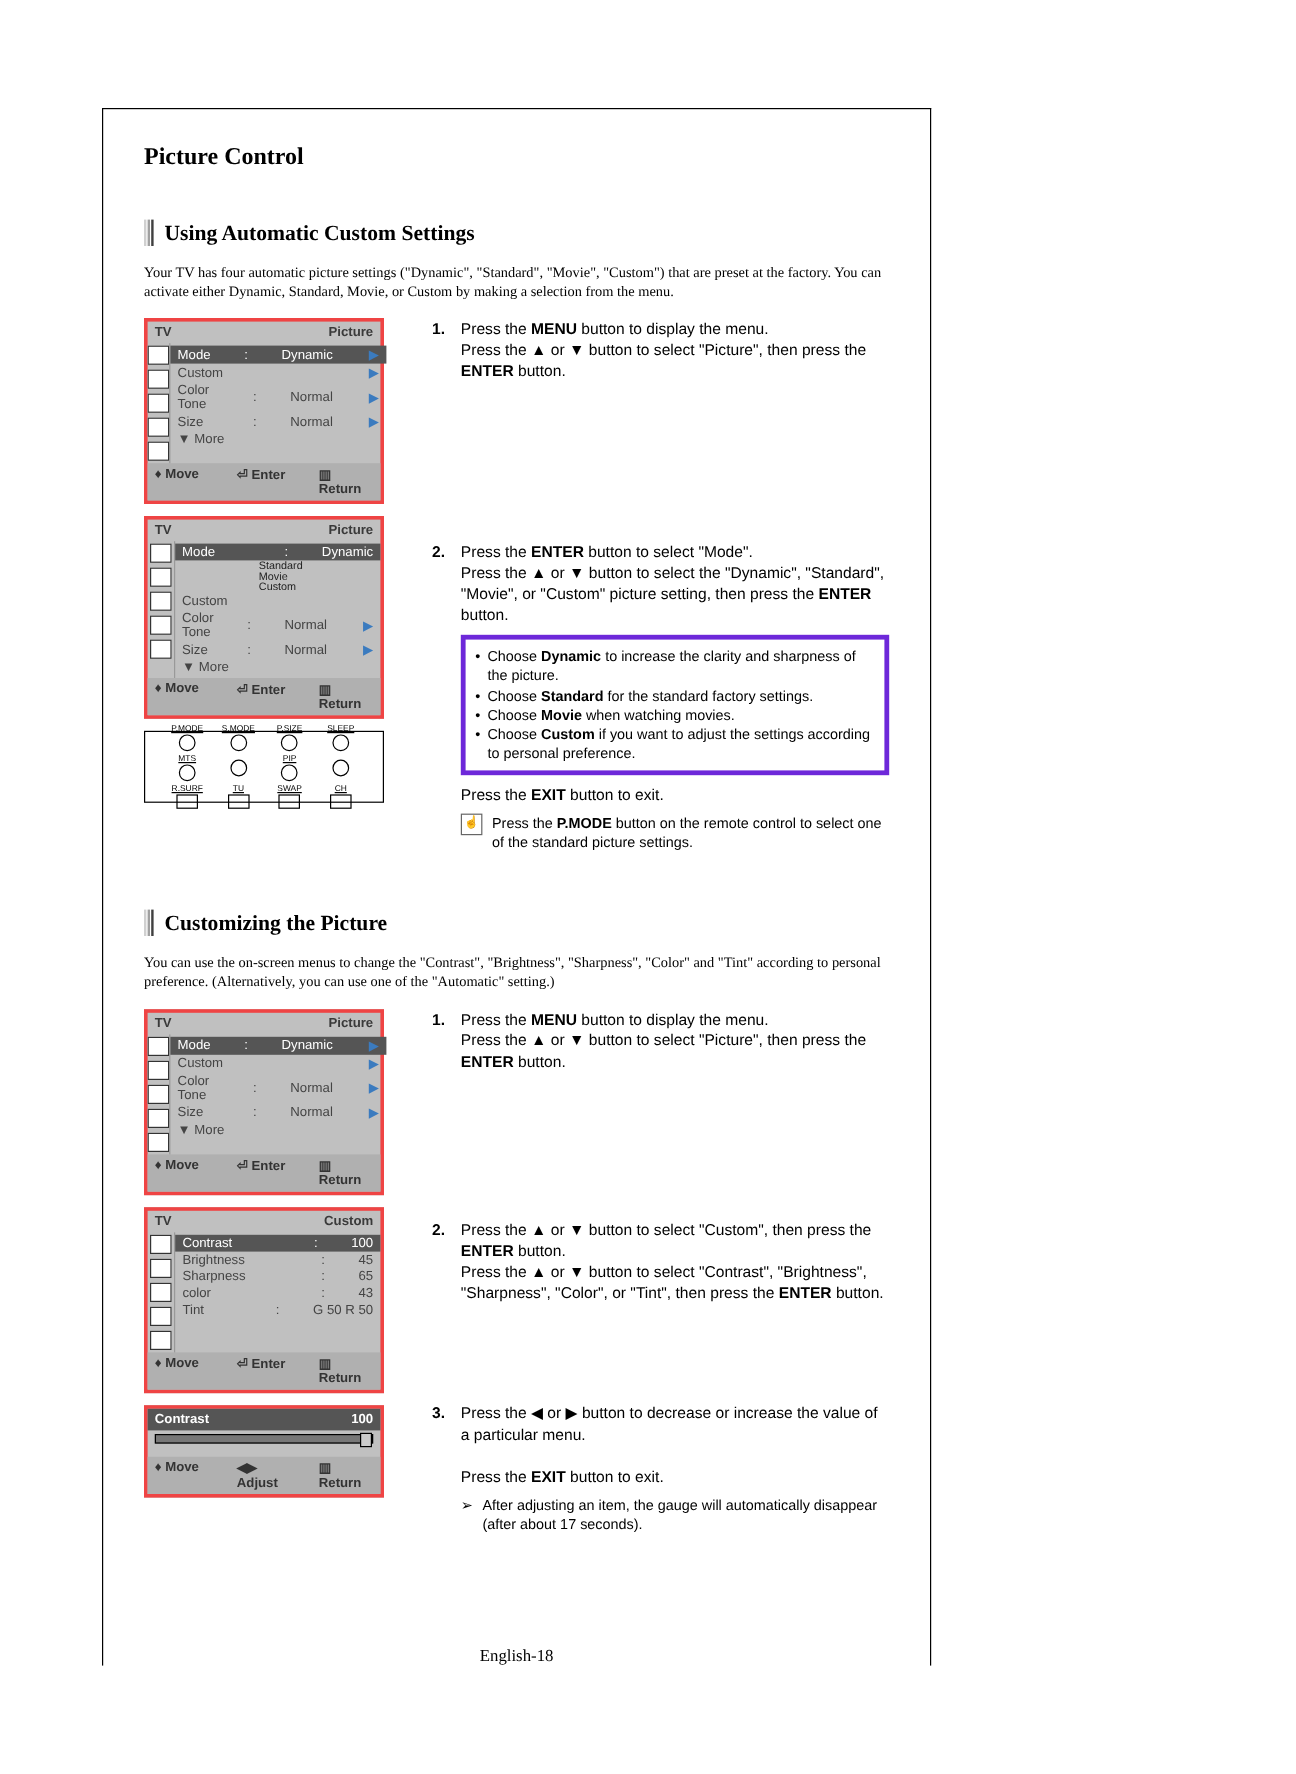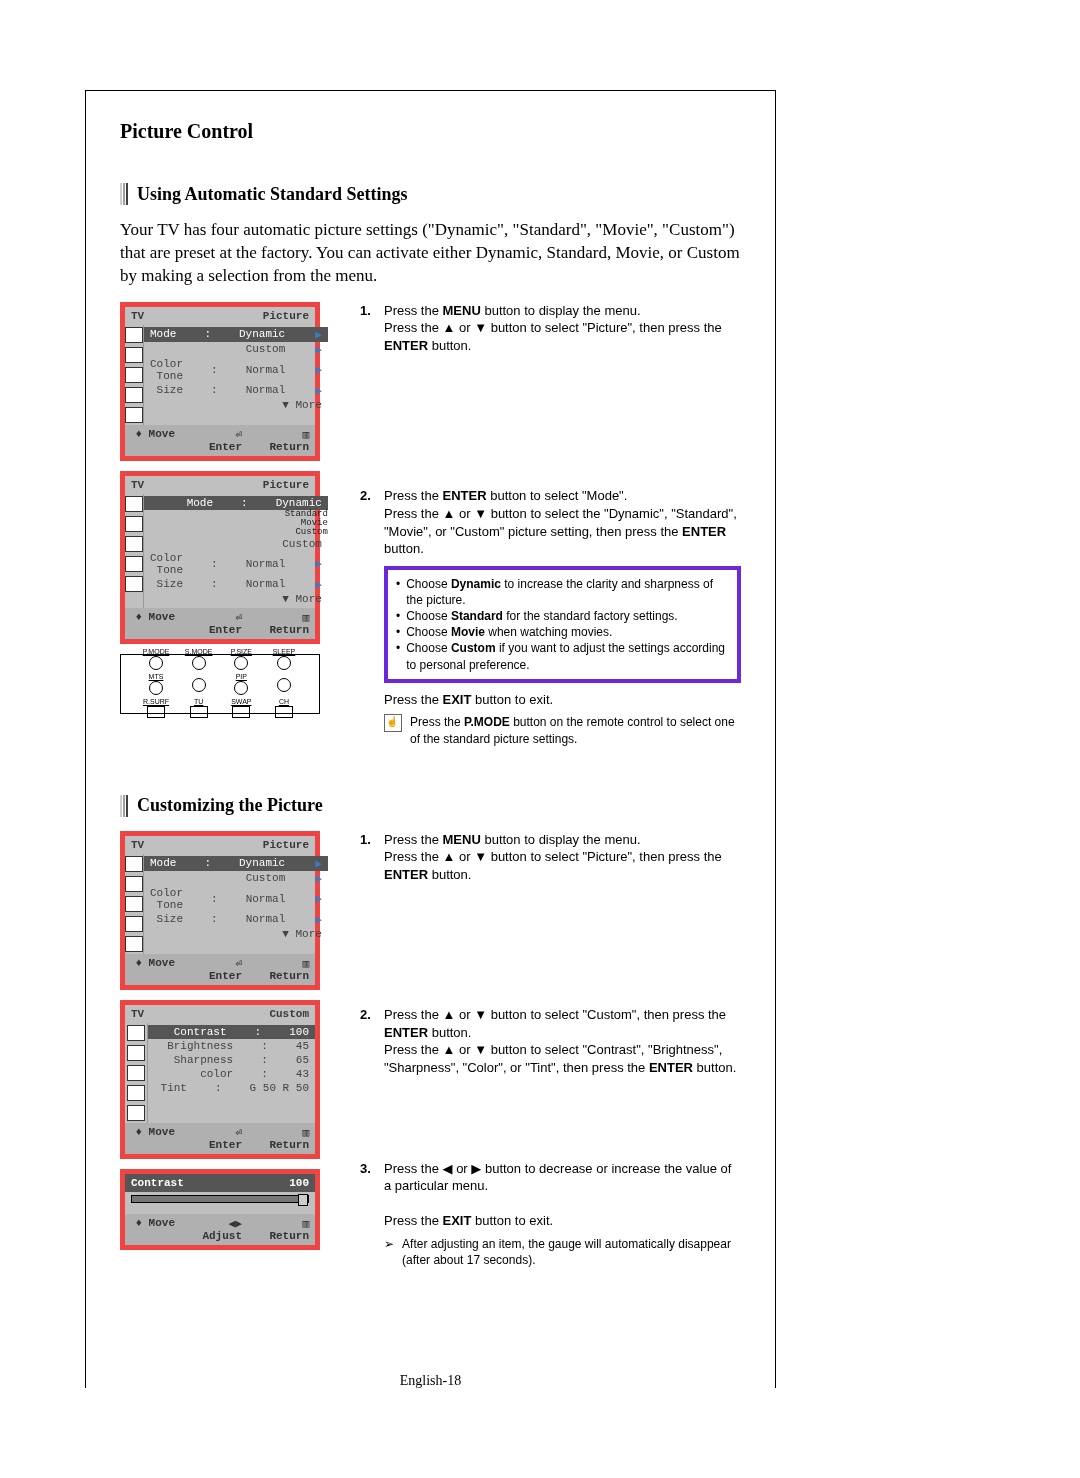--- a/index.html
+++ b/index.html
@@ -69,47 +69,46 @@
   }
   .bar.b1 { background: #d0d0d0; }
   .bar.b2 { background: #a0a0a0; }
   .bar.b3 { background: #404040; }
   h3.sub-title {
     font-size: 18px;
     font-weight: bold;
     margin: 0;
   }
   .intro {
-    font-size: 17px;
+    font-size: 12px;
     line-height: 1.35;
     margin: 0 0 14px 0;
   }
   .columns {
     display: flex;
     gap: 20px;
   }
   .left-col {
     width: 220px;
     flex: 0 0 220px;
   }
   .right-col {
     flex: 1;
     font-family: Arial, Helvetica, sans-serif;
     font-size: 13px;
     line-height: 1.35;
   }
   .osd {
-    border: 5px solid #ef4444;
+    border: 3px solid #ef4444;
     background: #c0c0c0;
     width: 200px;
     box-sizing: border-box;
     margin-bottom: 10px;
-    font-family: Liberation Mono, monospace;
+    font-family: Liberation Sans, sans-serif;
     font-size: 11px;
-    text-align: right;
   }
   .osd .title-row {
     padding: 3px 6px;
     font-weight: bold;
     display: flex;
     justify-content: space-between;
     color: #3a3a3a;
   }
   .osd .body {
     display: flex;
@@ -286,21 +285,21 @@
   <div class="border-right"></div>
 
   <div class="content">
     <h2 class="main-title">Picture Control</h2>
 
     <div class="section">
       <div class="section-heading">
         <span class="bars">
           <span class="bar b1"></span><span class="bar b2"></span><span class="bar b3"></span>
         </span>
-        <h3 class="sub-title">Using Automatic Standard Settings</h3>
+        <h3 class="sub-title">Using Automatic Custom Settings</h3>
       </div>
       <p class="intro">Your TV has four automatic picture settings ("Dynamic", "Standard", "Movie", "Custom") that are preset at the factory. You can activate either Dynamic, Standard, Movie, or Custom by making a selection from the menu.</p>
 
       <div class="columns">
         <div class="left-col">
 
           <div class="osd">
             <div class="title-row">
               <span>TV</span>
               <span>Picture</span>
@@ -494,20 +493,21 @@
       </div>
     </div>
 
     <div class="section">
       <div class="section-heading">
         <span class="bars">
           <span class="bar b1"></span><span class="bar b2"></span><span class="bar b3"></span>
         </span>
         <h3 class="sub-title">Customizing the Picture</h3>
       </div>
+      <p class="intro">You can use the on-screen menus to change the "Contrast", "Brightness", "Sharpness", "Color" and "Tint" according to personal preference. (Alternatively, you can use one of the "Automatic" setting.)</p>
 
       <div class="columns">
         <div class="left-col">
 
           <div class="osd">
             <div class="title-row">
               <span>TV</span>
               <span>Picture</span>
             </div>
             <div class="body">

